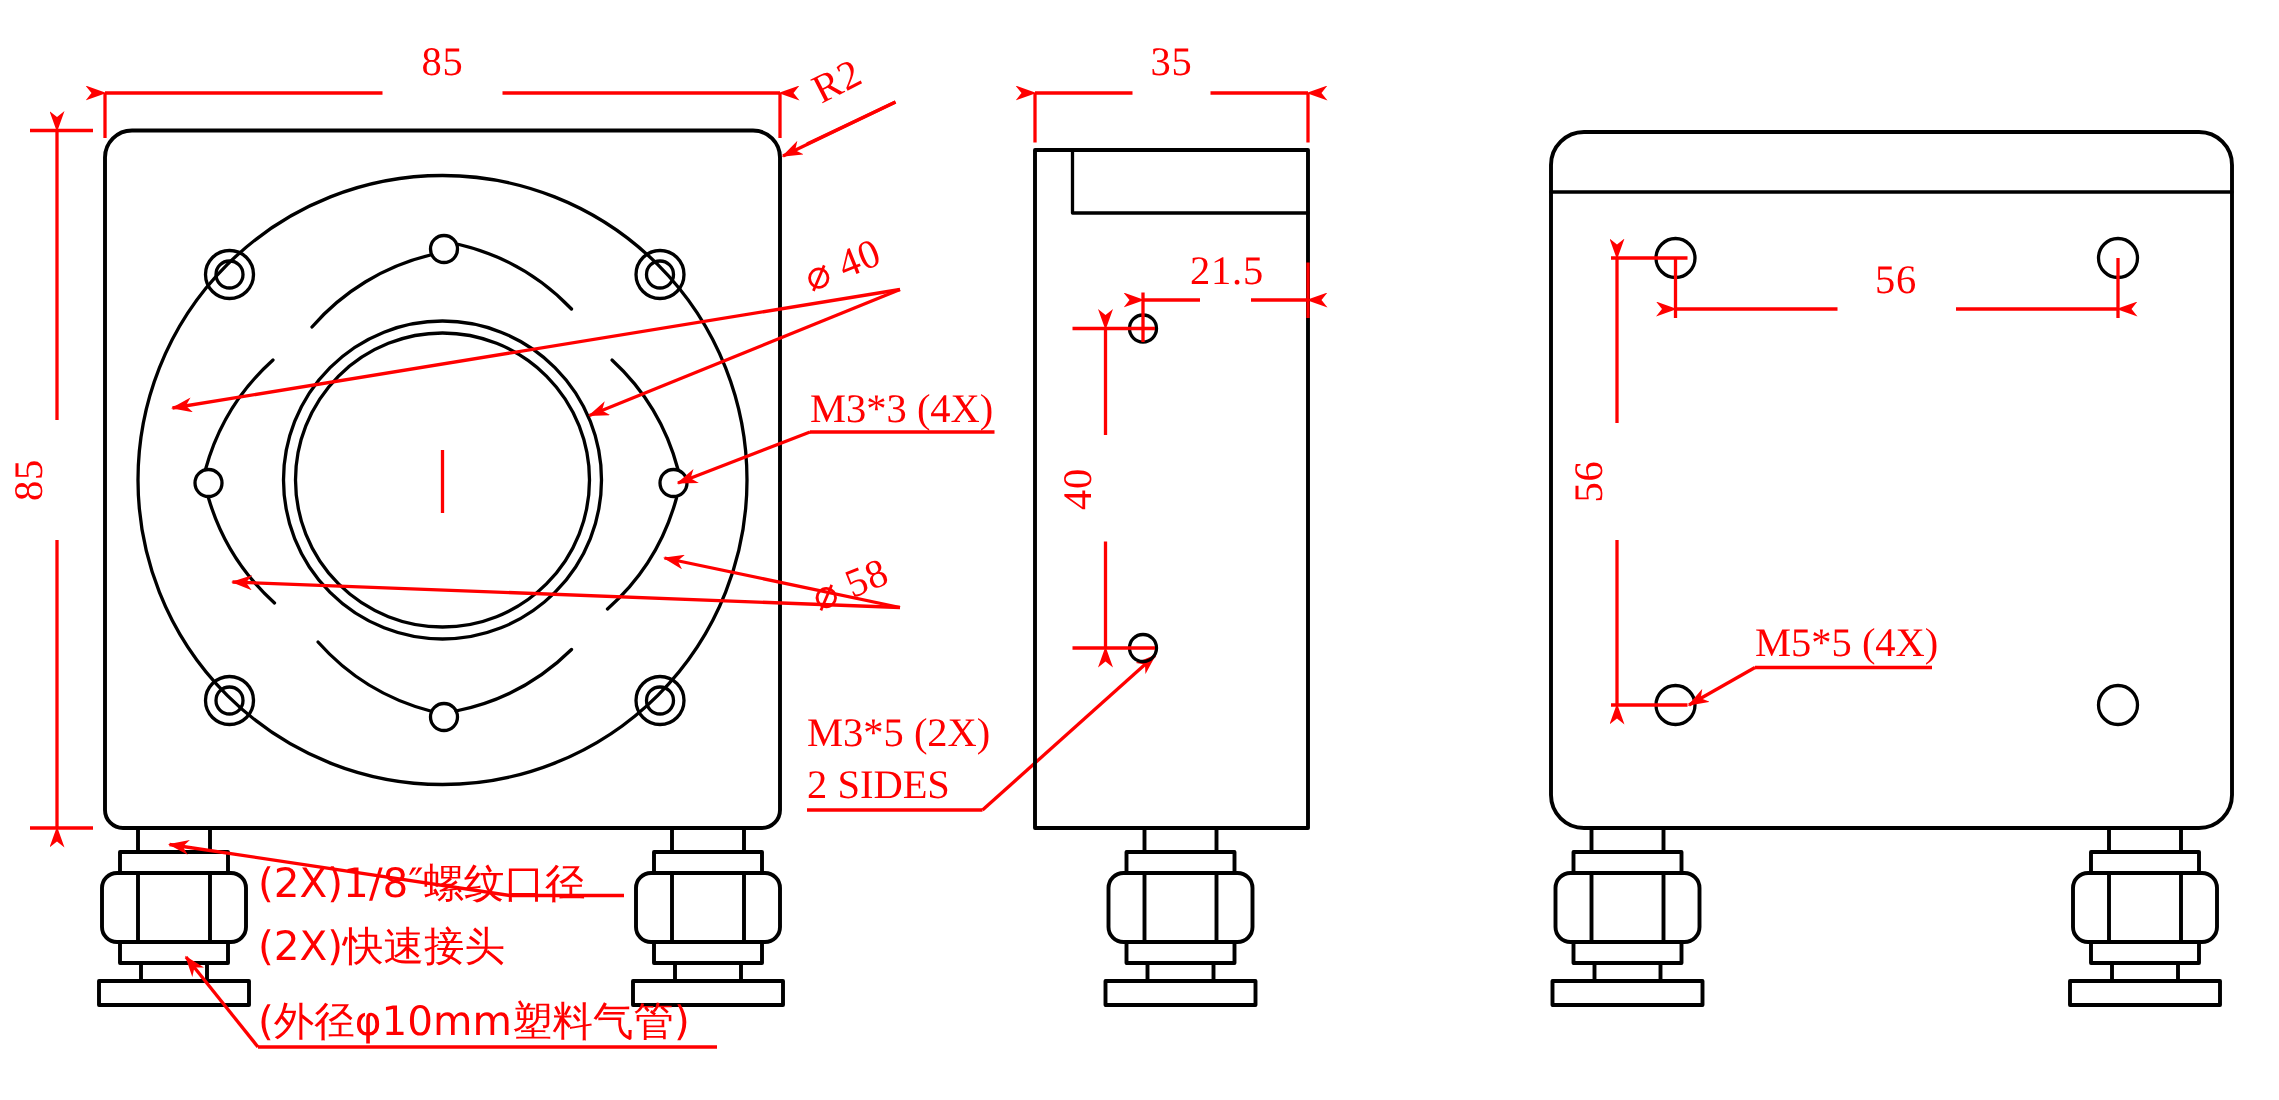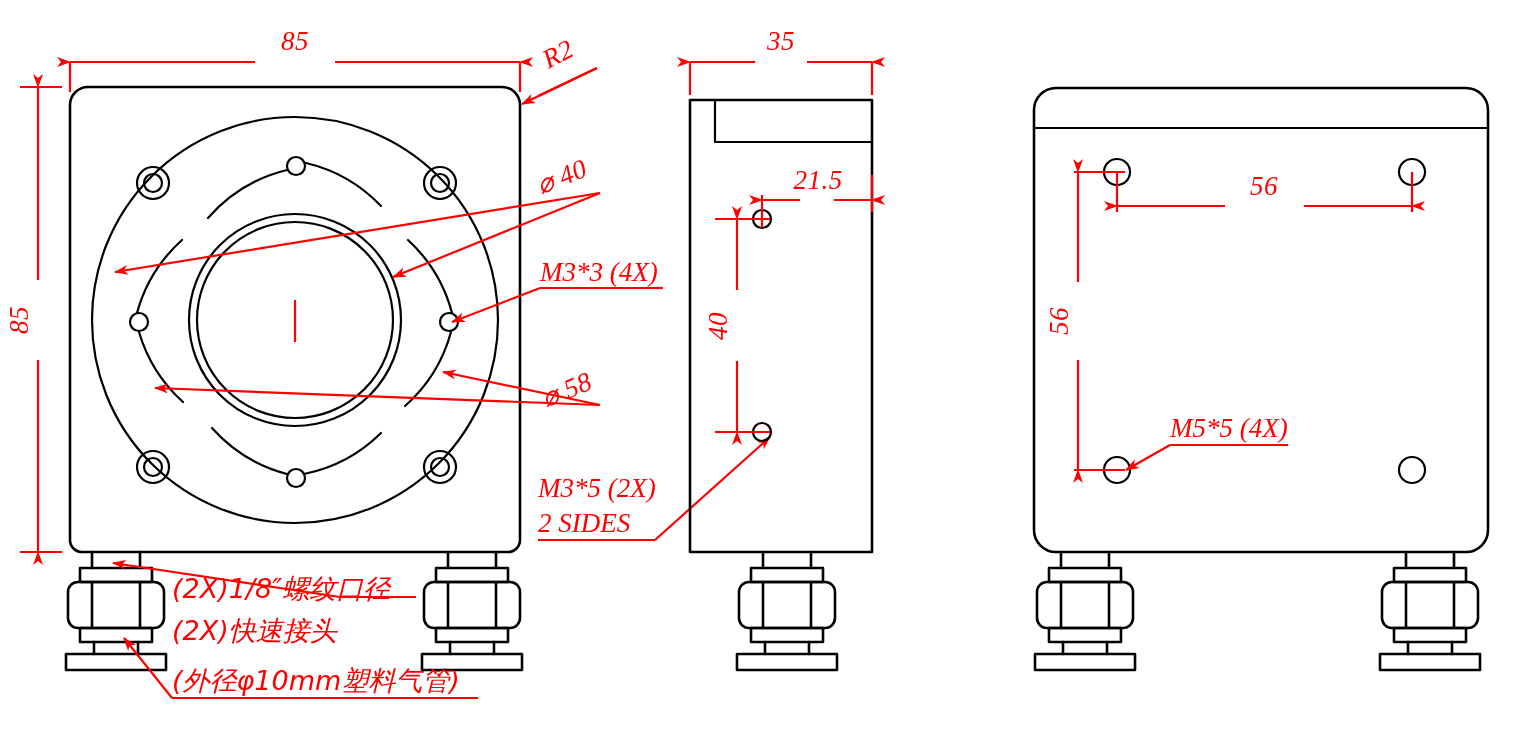--- a/index.html
+++ b/index.html
@@ -11,21 +11,20 @@
     width: 1519px;
     height: 733px;
     overflow: hidden;
     font-family: "Liberation Serif", "DejaVu Serif", serif;
   }
   #drawing-root {
     position: relative;
     width: 1519px;
     height: 733px;
     background: #ffffff;
-    font-style: italic;
   }
   svg#cad {
     display: block;
     width: 1519px;
     height: 733px;
   }
   .part-line {
     fill: none;
     stroke: #000000;
     stroke-width: 2.6;

